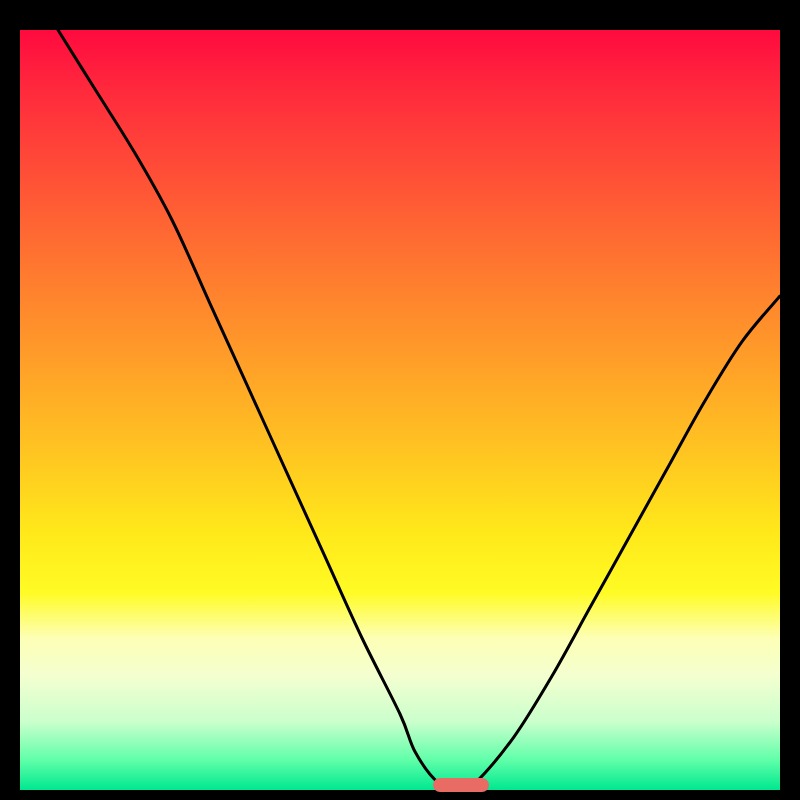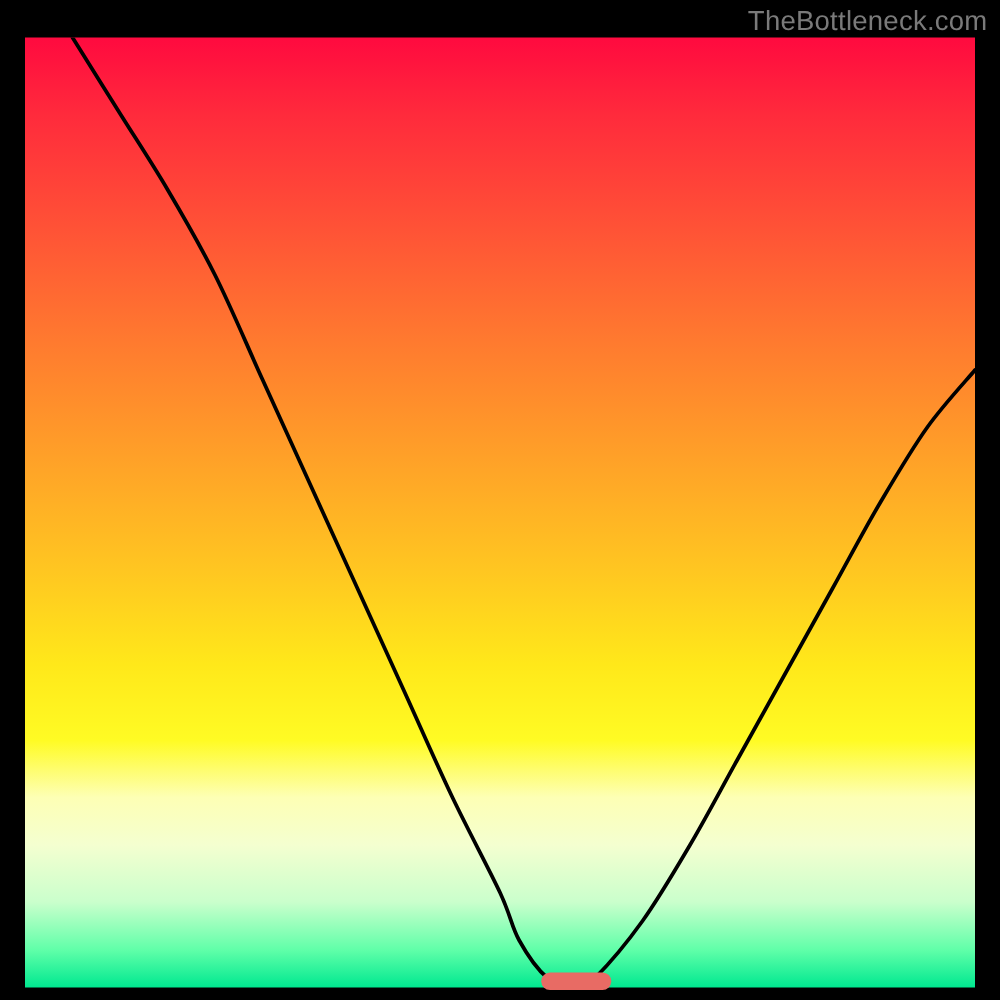--- a/index.html
+++ b/index.html
@@ -69,21 +69,20 @@
     height: 14px;
     border-radius: 7px;
     background: #e86b64;
   }
 </style>
 </head>
 <body>
 
 <div class="frame">
 
-  <div class="watermark">TheBottleneck.com</div>
 
   <div class="plot-area">
 
     <svg class="curve" viewBox="0 0 760 760" preserveAspectRatio="none">
       <path id="curve-path" d="M 38.0 0.0 C 44.3 10.1, 63.3 40.5, 76.0 60.8 C 88.7 81.1, 101.3 100.1, 114.0 121.6 C 126.7 143.1, 139.3 164.7, 152.0 190.0 C 164.7 215.3, 177.3 245.7, 190.0 273.6 C 202.7 301.5, 215.3 329.3, 228.0 357.2 C 240.7 385.1, 253.3 412.9, 266.0 440.8 C 278.7 468.7, 291.3 496.5, 304.0 524.4 C 316.7 552.3, 329.3 581.4, 342.0 608.0 C 354.7 634.6, 371.1 665.0, 380.0 684.0 C 388.9 703.0, 388.9 710.6, 395.2 722.0 C 401.5 733.4, 410.4 746.1, 418.0 752.4 C 425.6 758.7, 434.5 760.0, 440.8 760.0 C 447.1 760.0, 447.1 761.3, 456.0 752.4 C 464.9 743.5, 481.3 724.5, 494.0 706.8 C 506.7 689.1, 519.3 667.5, 532.0 646.0 C 544.7 624.5, 557.3 600.4, 570.0 577.6 C 582.7 554.8, 595.3 532.0, 608.0 509.2 C 620.7 486.4, 633.3 463.6, 646.0 440.8 C 658.7 418.0, 671.3 393.9, 684.0 372.4 C 696.7 350.9, 709.3 329.3, 722.0 311.6 C 734.7 293.9, 753.7 273.6, 760.0 266.0"></path>
     </svg>
 
     <div id="min-marker" class="minimum-marker" style="left: 412.8px; top: 748px;"></div>
 
   </div>

